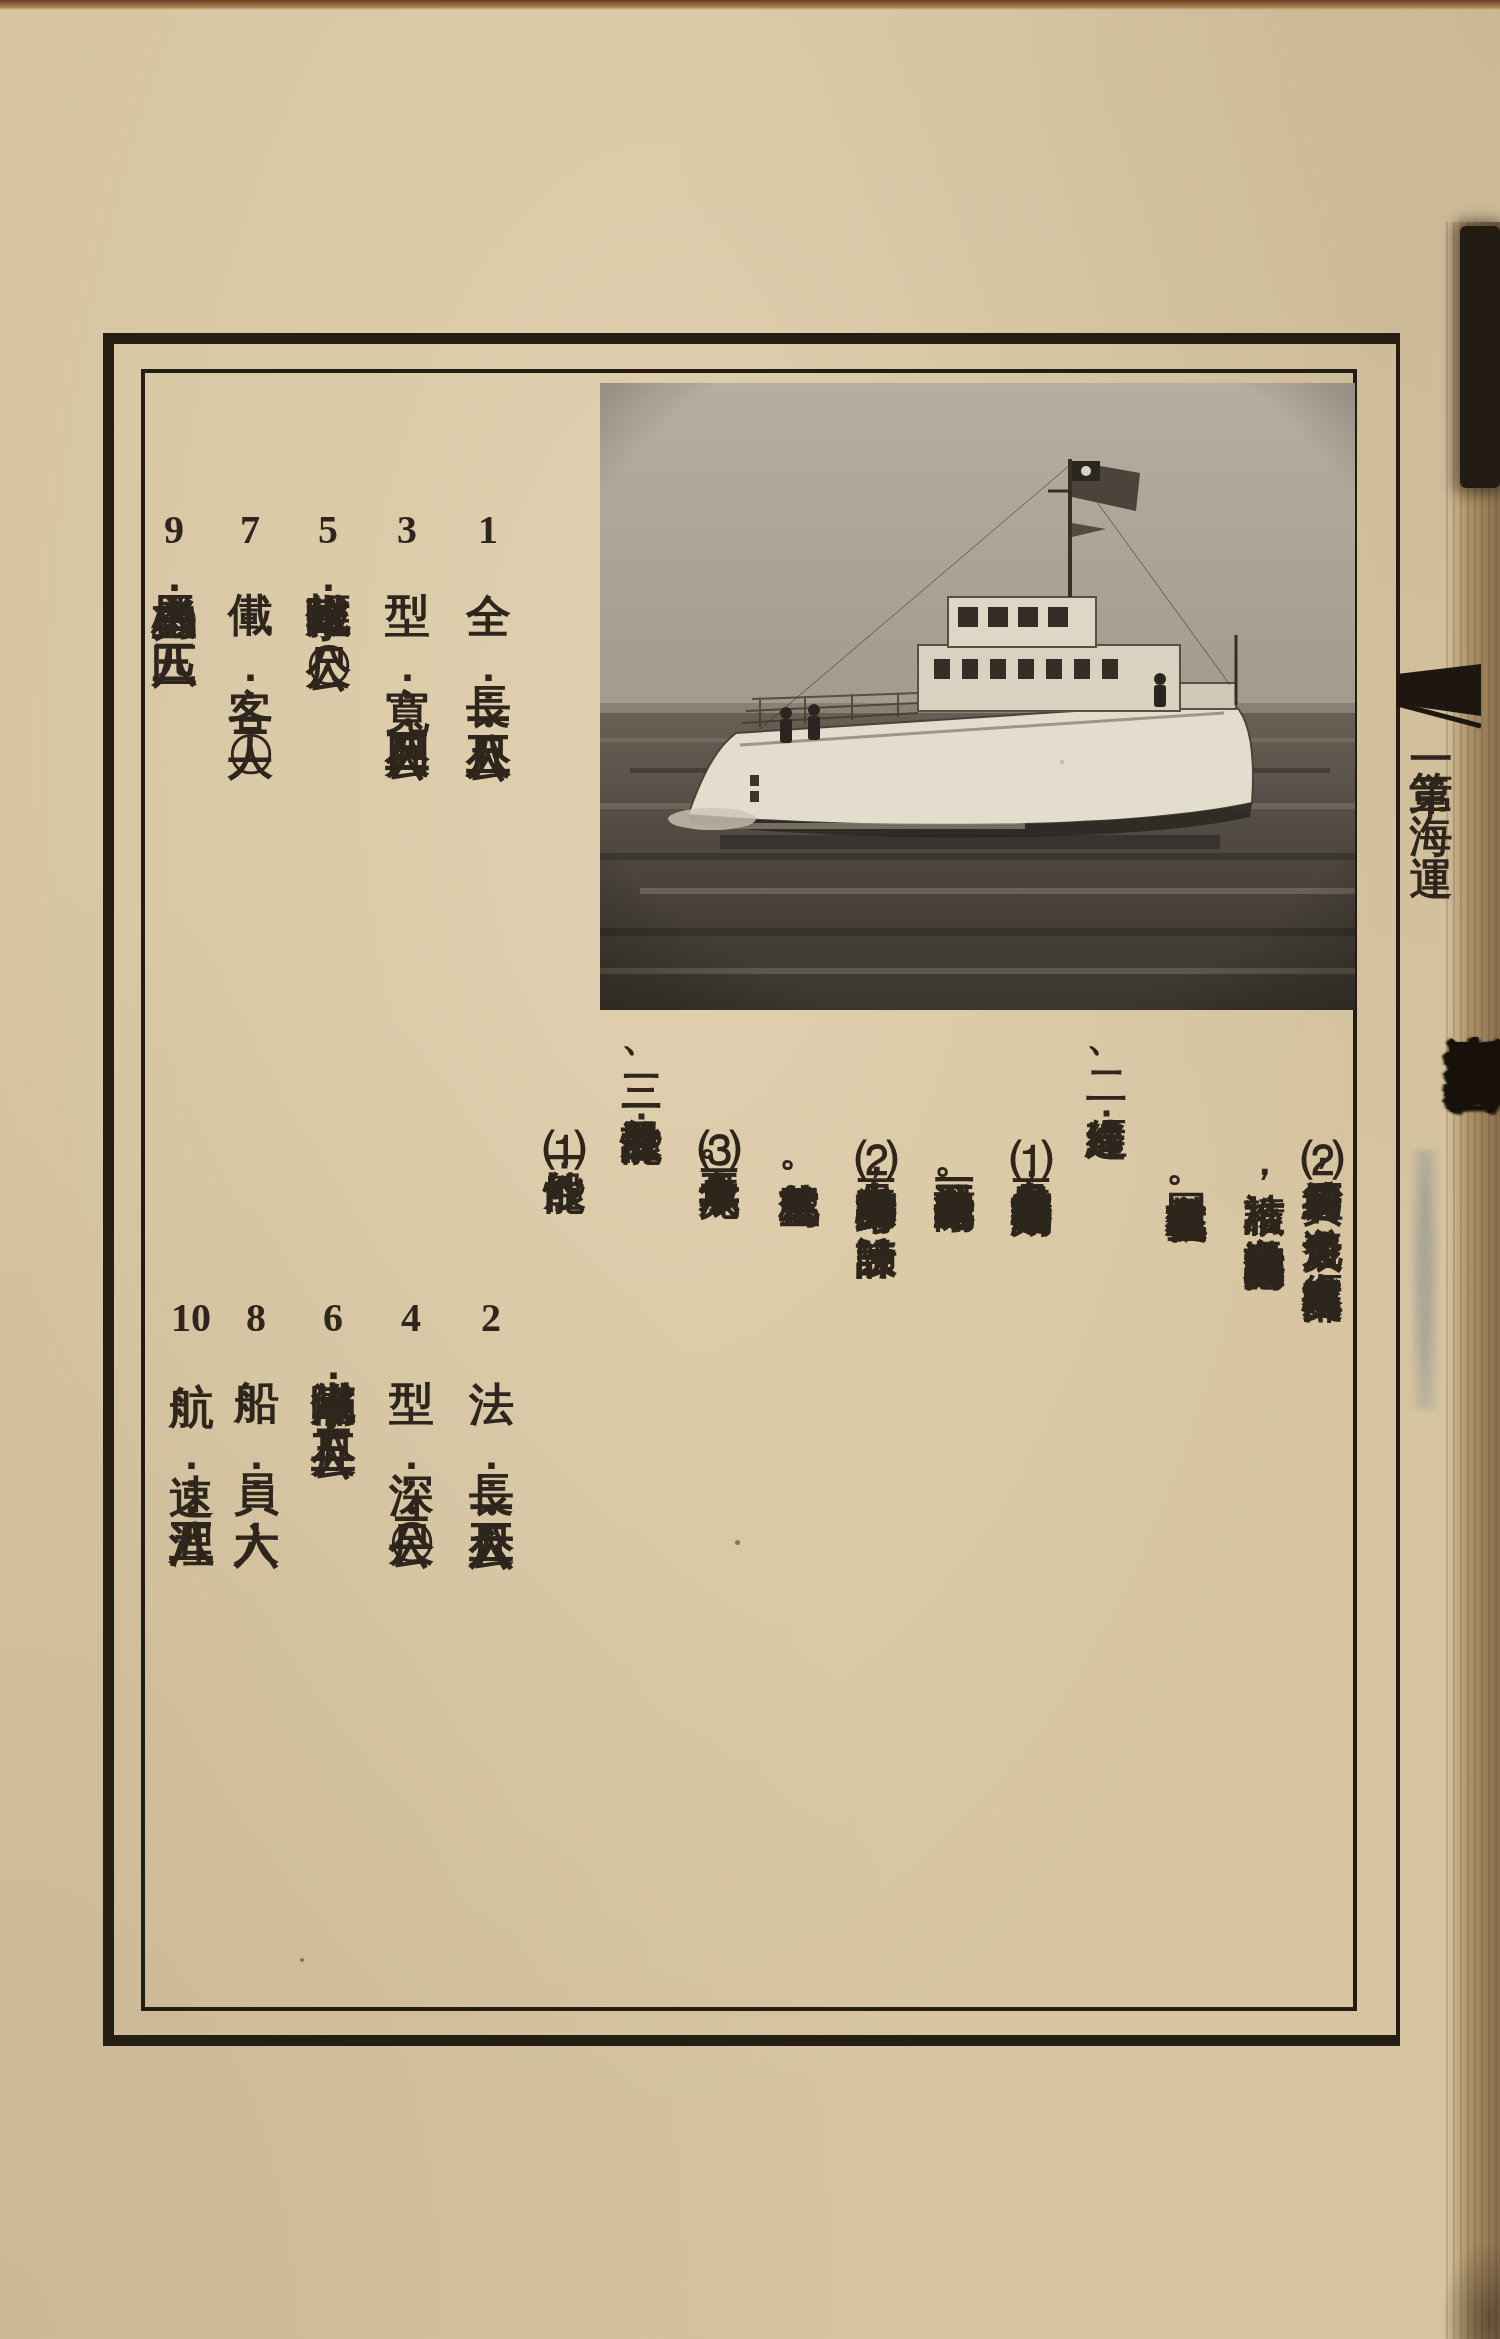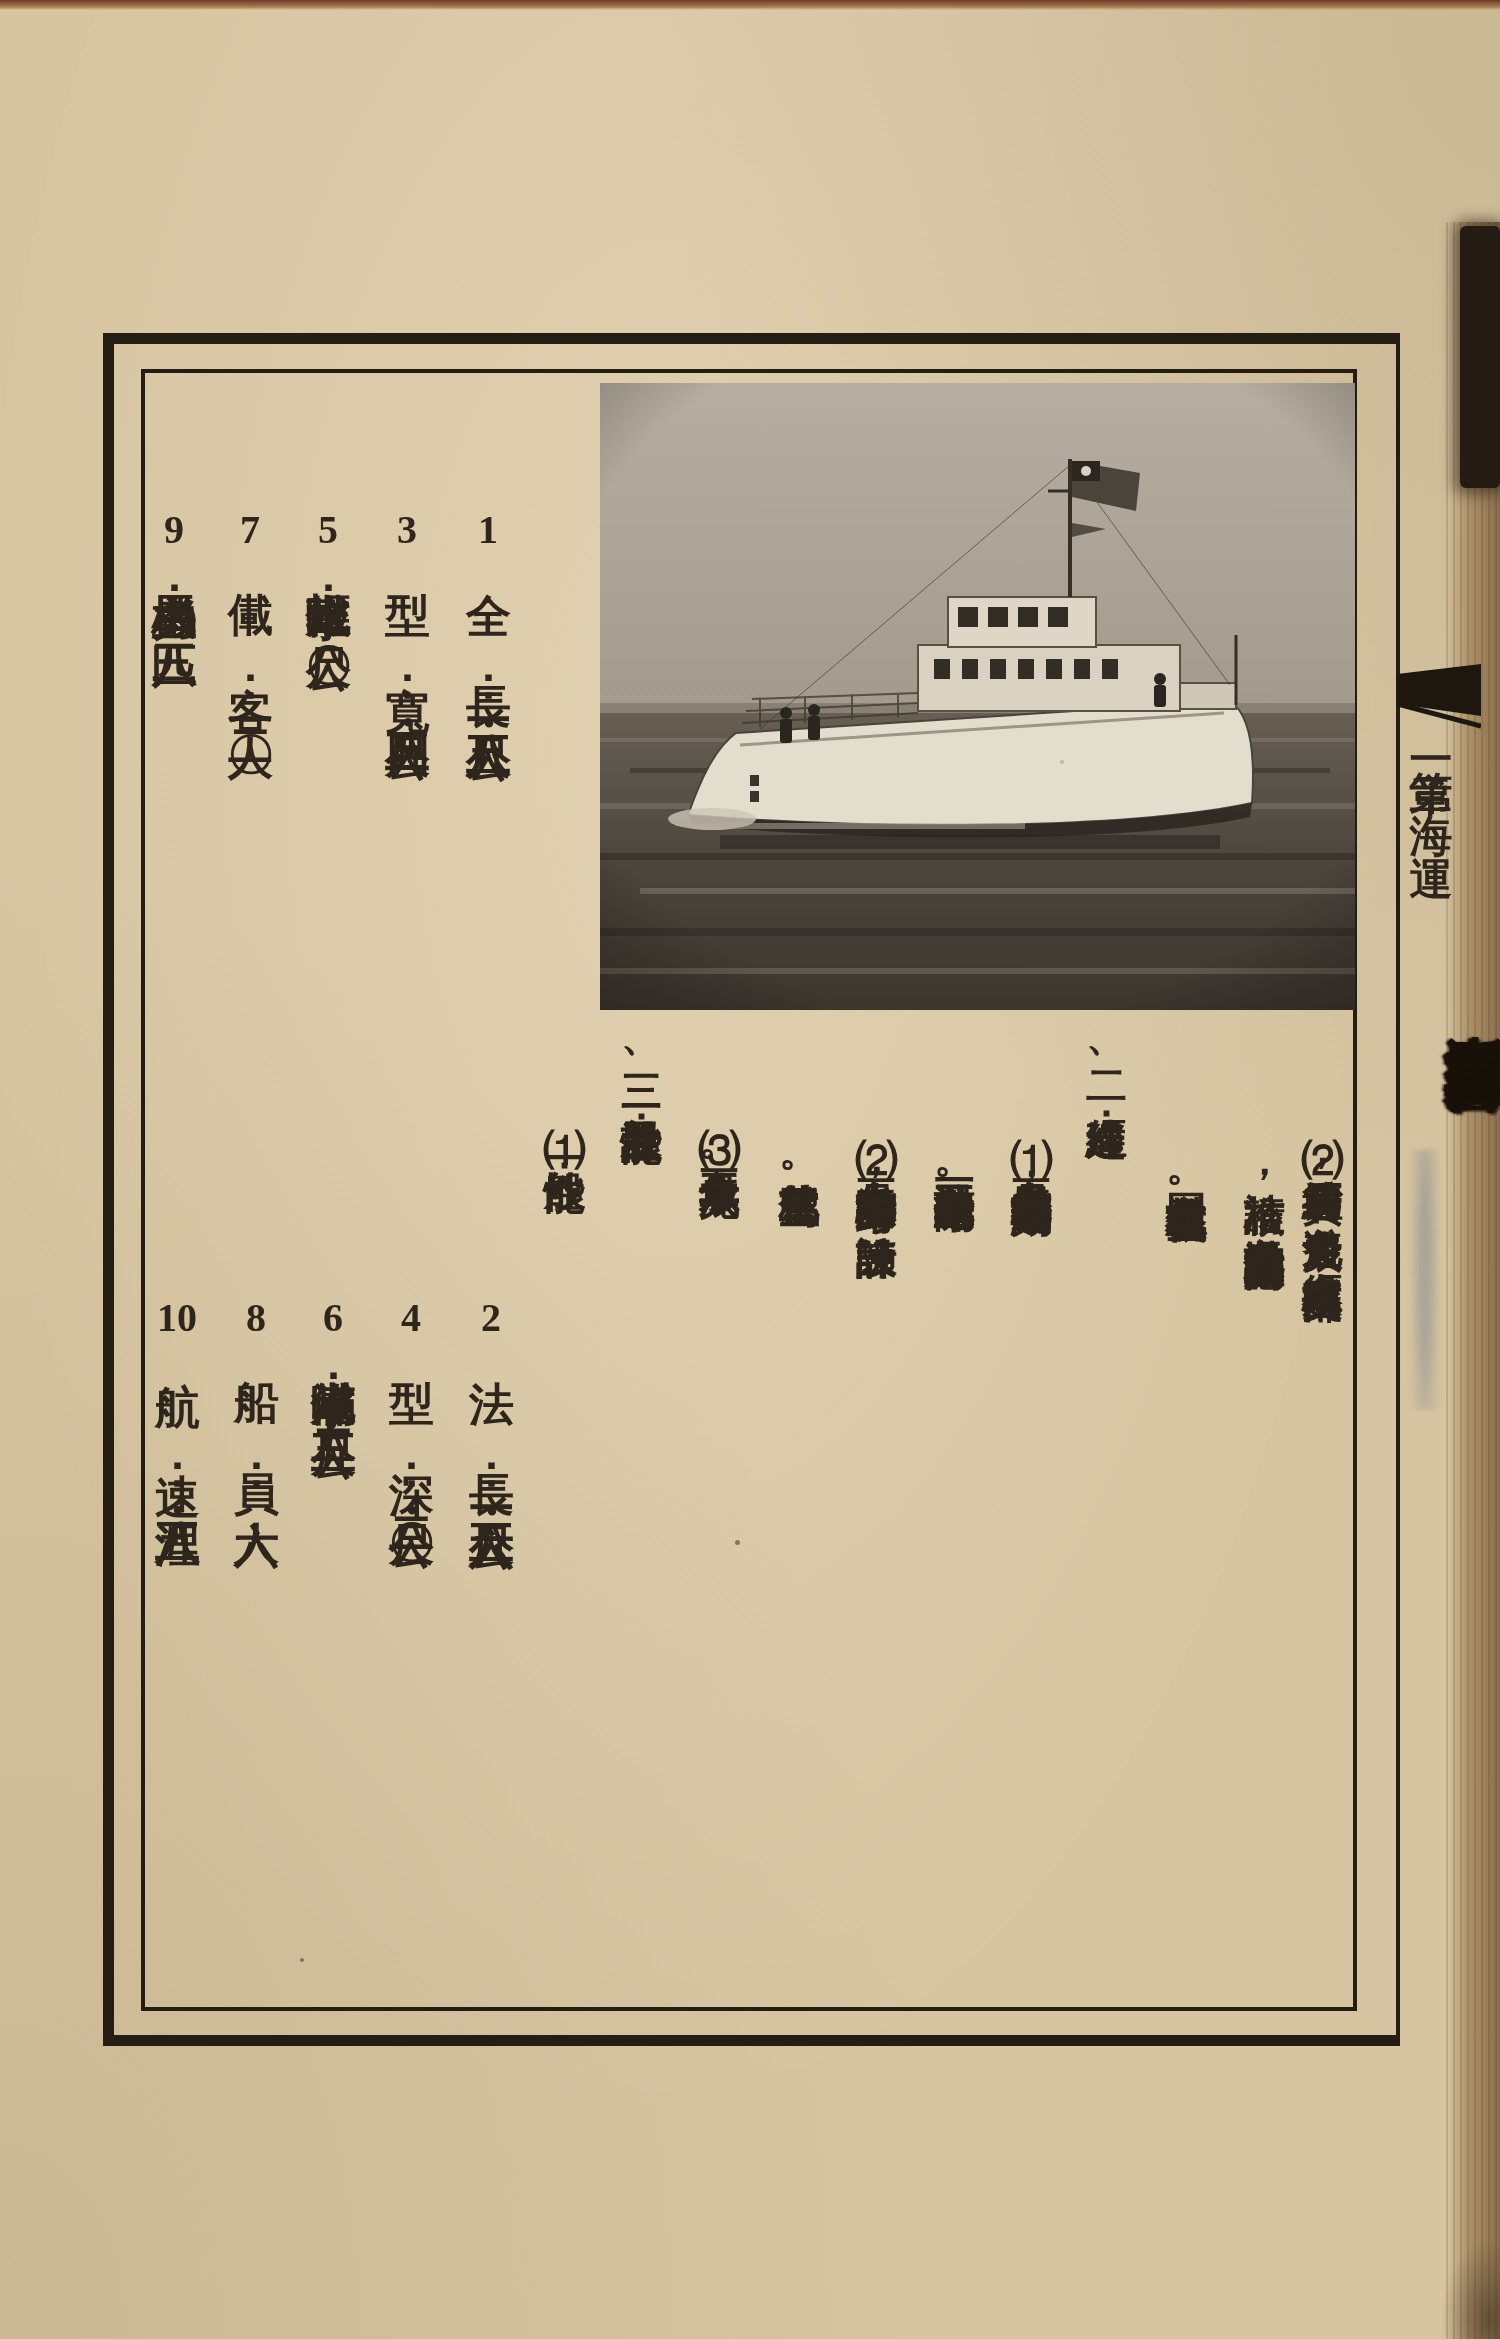--- a/index.html
+++ b/index.html
@@ -233,21 +233,21 @@
     <div class="spec-text">型　　深：二・〇公尺</div>
   </div>
   <div class="spec-col" style="left:302px;top:1293px;">
     <div class="spec-num">6</div>
     <div class="spec-text">滿儎吃水：一・二五公尺</div>
   </div>
   <div class="spec-col" style="left:225px;top:1293px;">
     <div class="spec-num">8</div>
     <div class="spec-text">船　　員：六人</div>
   </div>
-  <div class="spec-col" style="left:146px;top:1293px;">
+  <div class="spec-col" style="left:160px;top:1293px;">
     <div class="spec-num">10</div>
     <div class="spec-text">航　　速：八・五浬</div>
   </div>
 
   <div class="vcol" style="left:1299px;top:1105px;">⑵爲節省經費，避免浪費，本處經向交通部申</div>
   <div class="vcol" style="left:1241px;top:1160px;">請核准，免裝通訊設備並協調高雄港務局，</div>
   <div class="vcol" style="left:1163px;top:1160px;">同意以救生衣代替救生筏。</div>
   <div class="vcol" style="left:1083px;top:1042px;">二、建造經過：</div>
   <div class="vcol" style="left:1008px;top:1105px;">⑴五十七年七月廿九日與臺灣機械公司簽約，</div>
   <div class="vcol" style="left:931px;top:1150px;">該公司於五十七年十一月開工。</div>

